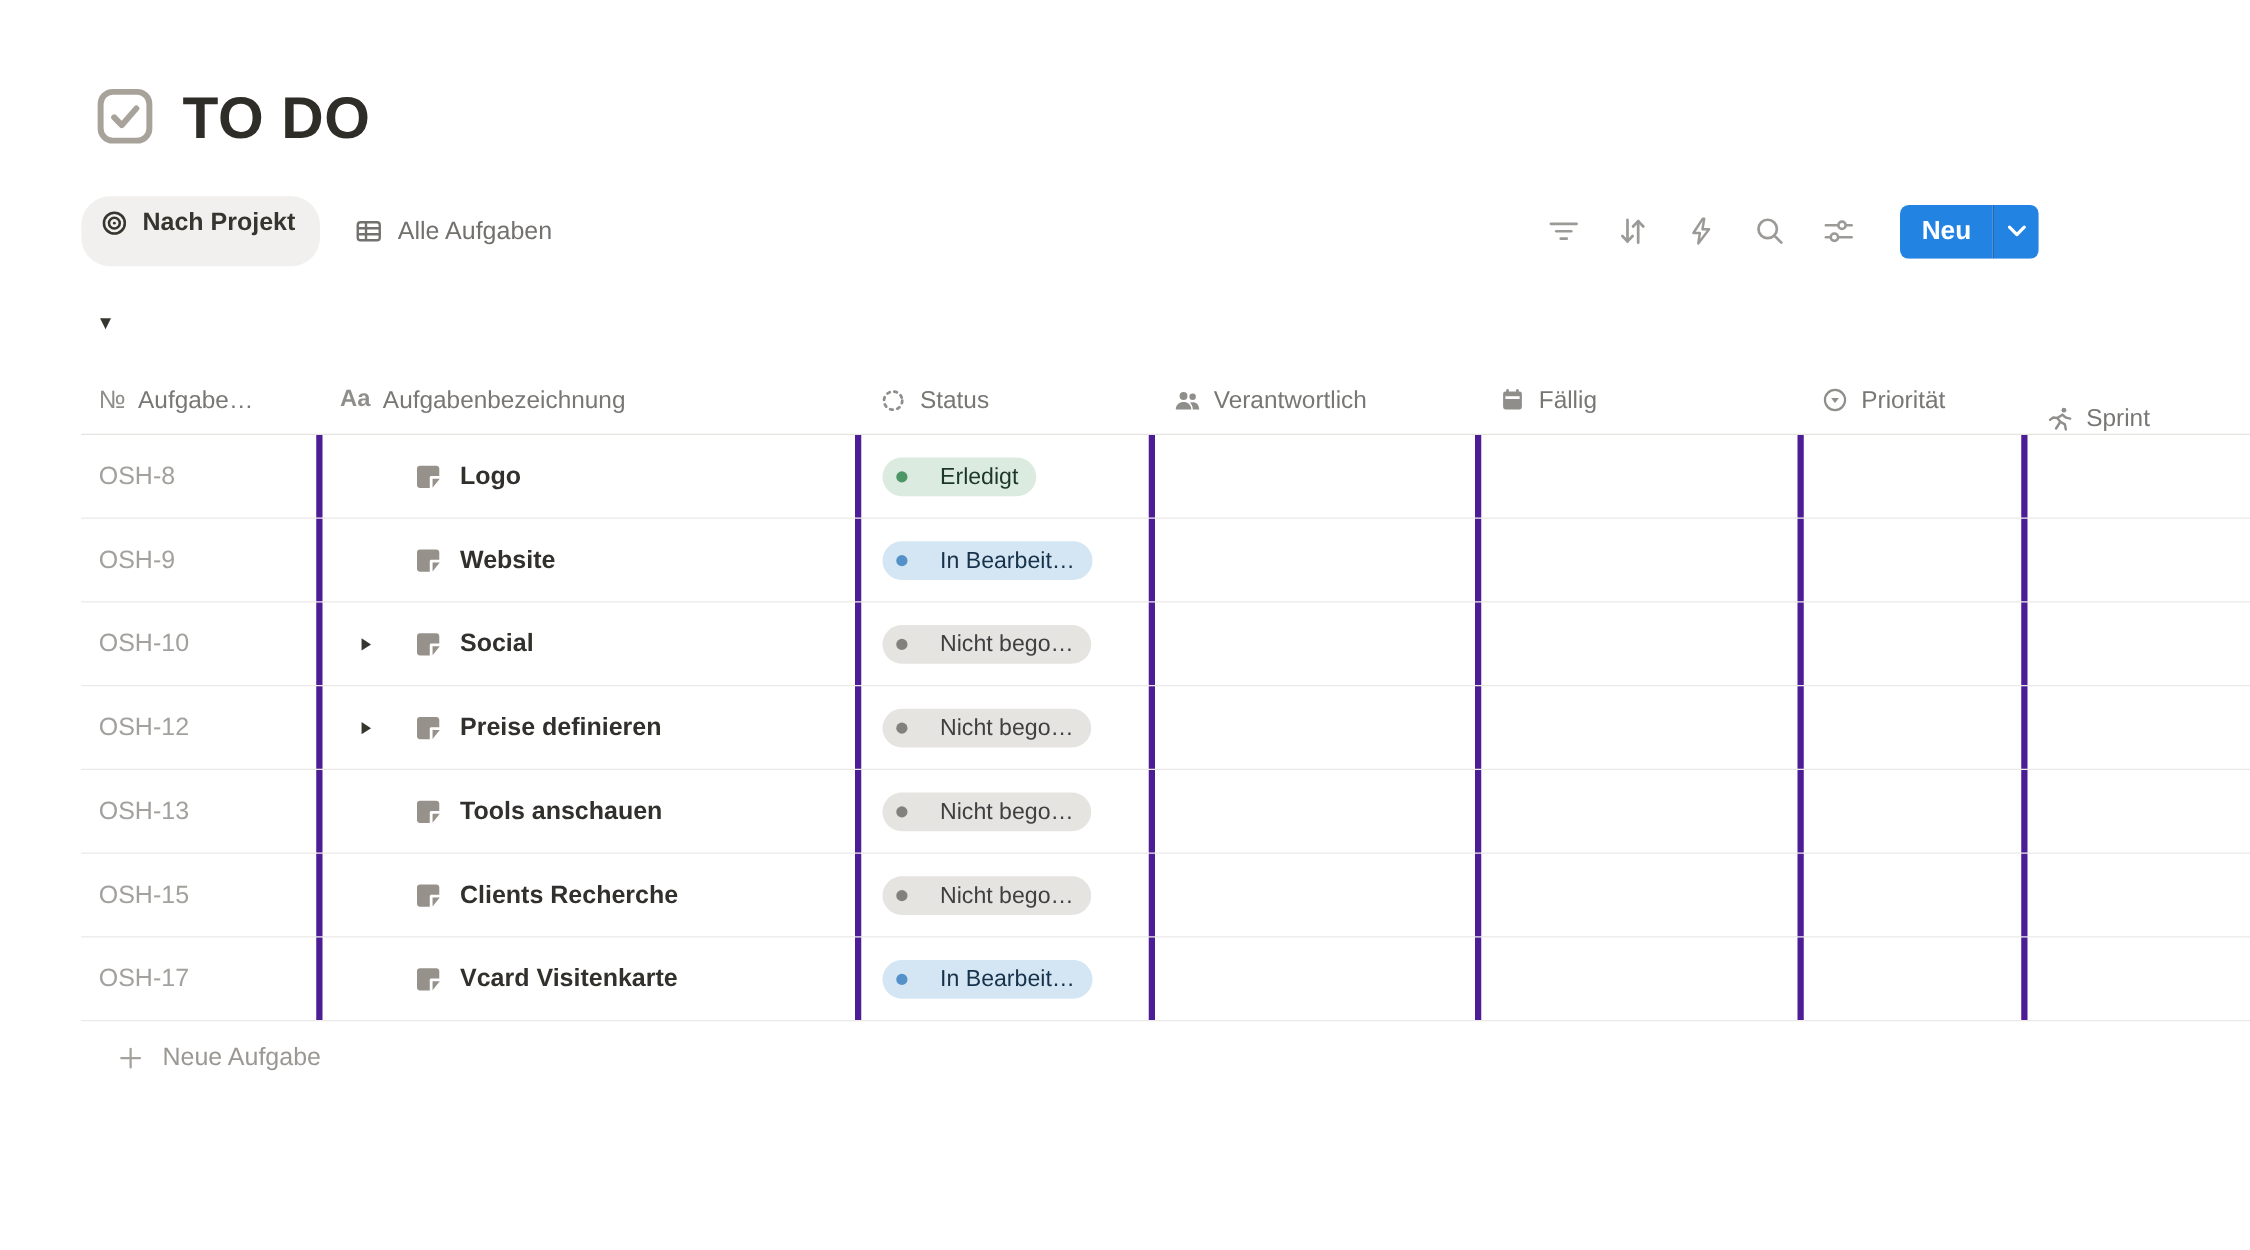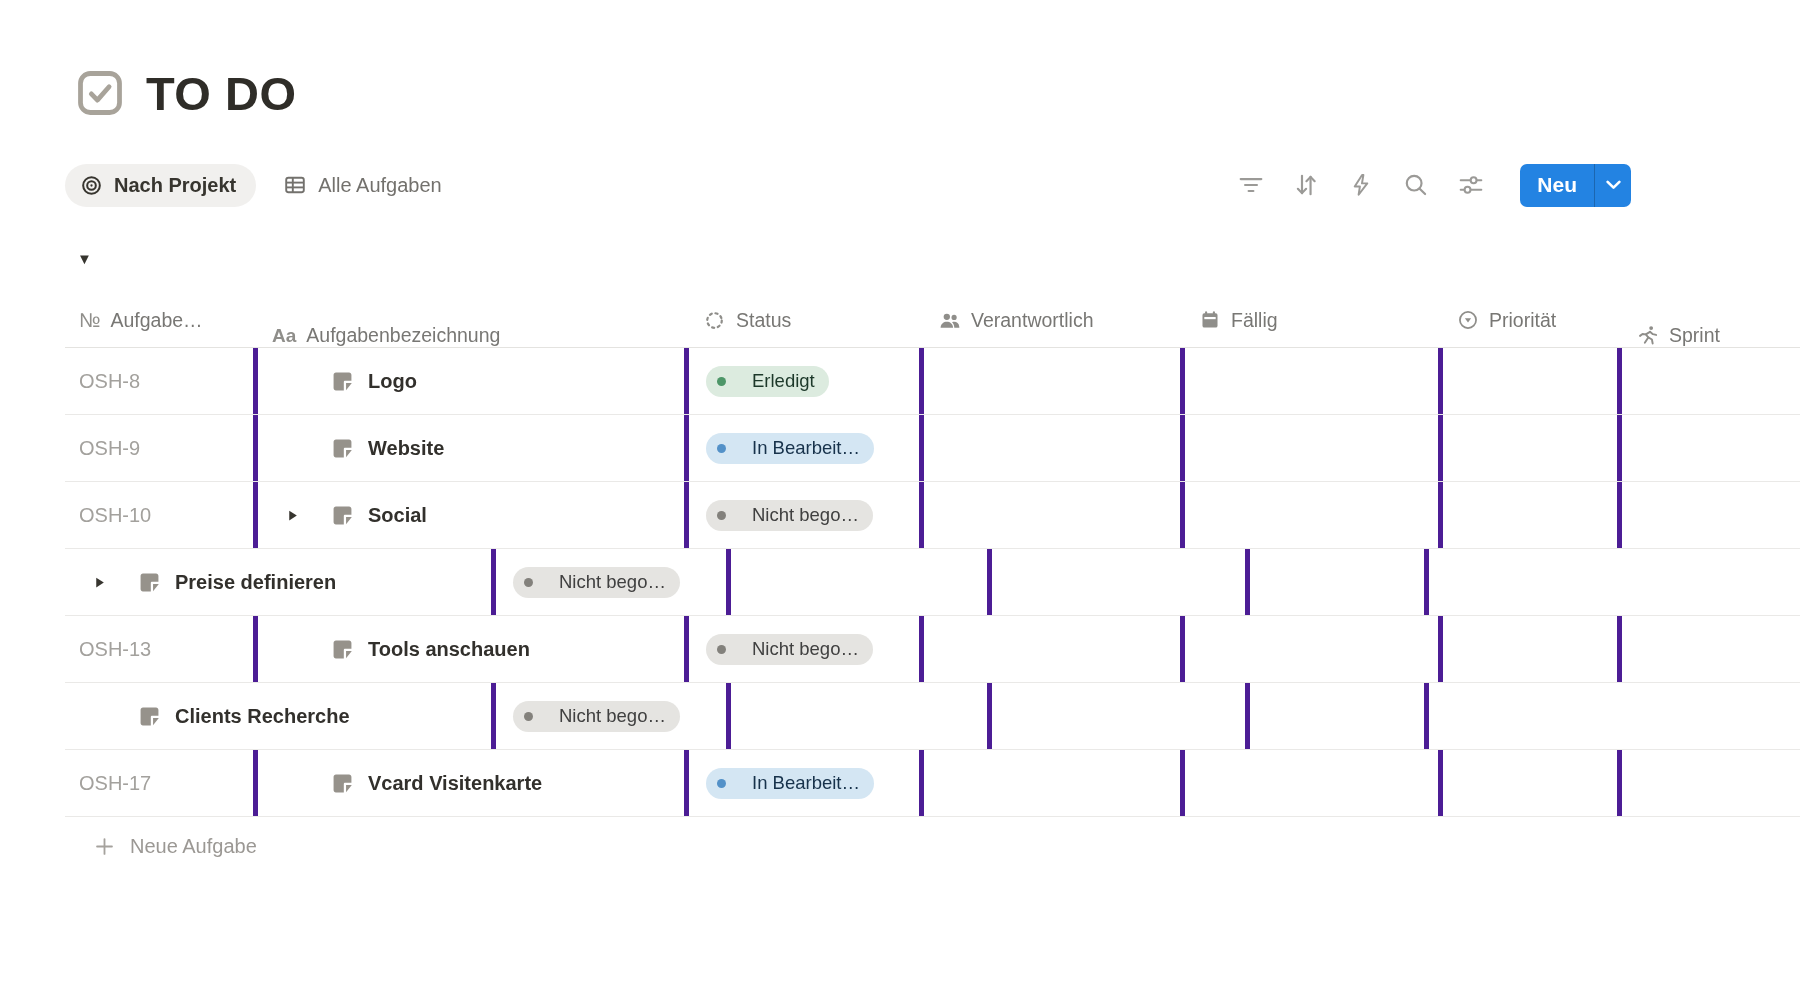--- a/index.html
+++ b/index.html
@@ -12,21 +12,21 @@
 
   
   .title-row { display:flex; align-items:center; gap:20px; margin-left:9px; height:58px; }
   .title-checkbox { width:52px; height:52px; flex:0 0 auto; }
   h1.page-title { font-size:47px; font-weight:800; letter-spacing:.5px; color:#2F2D28; }
 
   
   .controls { display:flex; justify-content:space-between; align-items:center; margin-top:40px; width:1566px; height:46px; }
   .tabs { display:flex; align-items:center; }
   .tab { display:flex; align-items:center; gap:11px; font-size:20px; cursor:pointer; }
-  .tab.active { background:#F1F0EE; border-radius:23px; padding:10px 20px 10px 15px; font-weight:700; color:#37352F; }
+  .tab.active { background:#F1F0EE; border-radius:23px; padding:10px 20px 23px 15px; font-weight:700; color:#37352F; }
   .tab.inactive { margin-left:27px; color:#73716D; font-weight:500; }
   .tab svg { display:block; }
 
   .actions { display:flex; align-items:center; gap:29px; }
   .icon-btn { width:26px; height:26px; background:none; border:none; cursor:pointer; padding:0; }
   .icon-btn svg { display:block; width:26px; height:26px; }
 
   .neu-btn { display:flex; align-items:stretch; height:43px; border-radius:7px; overflow:hidden; margin-left:7px; cursor:pointer; }
   .neu-main { background:#2383E2; color:#fff; font-weight:700; font-size:21px; display:flex; align-items:center; padding:0 17px; border:none; cursor:pointer; font-family:inherit; }
   .neu-chevron { background:#2383E2; border:none; border-left:1px solid rgba(0,0,0,.22); width:37px; display:flex; align-items:center; justify-content:center; cursor:pointer; }
@@ -36,21 +36,21 @@
 
   
   .table { margin-top:26px; width:1735px; }
   .thead { display:flex; height:55px; align-items:center; color:#787774; font-size:19.5px; border-bottom:1px solid #E4E3E0; }
   .th { display:flex; align-items:center; gap:10px; padding-left:14px; height:100%; cursor:pointer; }
   .th svg { display:block; flex:0 0 auto; }
   .glyph-icon { color:#8F8E8A; font-size:20px; }
   .glyph-aa { font-weight:600; font-size:19px; }
 
   .col-id { width:193px; }
-  .col-title { width:431px;align-items:flex-end; }
+  .col-title { width:431px; }
   .col-status { width:235px; }
   .col-assignee { width:261px; }
   .col-due { width:258px; }
   .col-priority { width:179px; }
   .col-sprint { flex:1;align-items:flex-end; }
 
   .row { display:flex; height:67px; border-bottom:1px solid #EAE9E7; }
   .cell { height:100%; border-right:5px solid #4c1d95; display:flex; align-items:center; cursor:pointer; }
   .cell.col-sprint { border-right:none; }
   .cell.col-id { padding-left:14px; }
@@ -310,20 +310,23 @@
             <span>Nicht bego…</span>
           </span>
       </div>
       <div class="cell col-assignee"></div>
       <div class="cell col-due"></div>
       <div class="cell col-priority"></div>
       <div class="cell col-sprint"></div>
     </div>
 
     <div class="row">
+      <div class="cell col-id">
+          <span class="id-text">OSH-12</span>
+        </div>
       <div class="cell col-title">
         <span class="toggle" data-show="true">
             <svg width="13" height="13" viewBox="0 0 12 12">
               <path d="M3 1.5l7 4.5-7 4.5z" fill="#37352F"></path>
             </svg>
           </span>
         <span class="page-icon">
             <svg viewBox="0 0 16 16" fill="#96928B">
               <path d="M3 1.2h10c1 0 1.8.8 1.8 1.8v4.4H10c-.6 0-1 .4-1 1v6.4H3c-1 0-1.8-.8-1.8-1.8V3c0-1 .8-1.8 1.8-1.8z"></path>
               <path d="M10.7 9.2h4.4l-4.4 5.4z"></path>
@@ -367,20 +370,23 @@
             <span>Nicht bego…</span>
           </span>
       </div>
       <div class="cell col-assignee"></div>
       <div class="cell col-due"></div>
       <div class="cell col-priority"></div>
       <div class="cell col-sprint"></div>
     </div>
 
     <div class="row">
+      <div class="cell col-id">
+          <span class="id-text">OSH-15</span>
+        </div>
       <div class="cell col-title">
         <span class="toggle" data-show="false">
             <svg width="13" height="13" viewBox="0 0 12 12">
               <path d="M3 1.5l7 4.5-7 4.5z" fill="#37352F"></path>
             </svg>
           </span>
         <span class="page-icon">
             <svg viewBox="0 0 16 16" fill="#96928B">
               <path d="M3 1.2h10c1 0 1.8.8 1.8 1.8v4.4H10c-.6 0-1 .4-1 1v6.4H3c-1 0-1.8-.8-1.8-1.8V3c0-1 .8-1.8 1.8-1.8z"></path>
               <path d="M10.7 9.2h4.4l-4.4 5.4z"></path>

